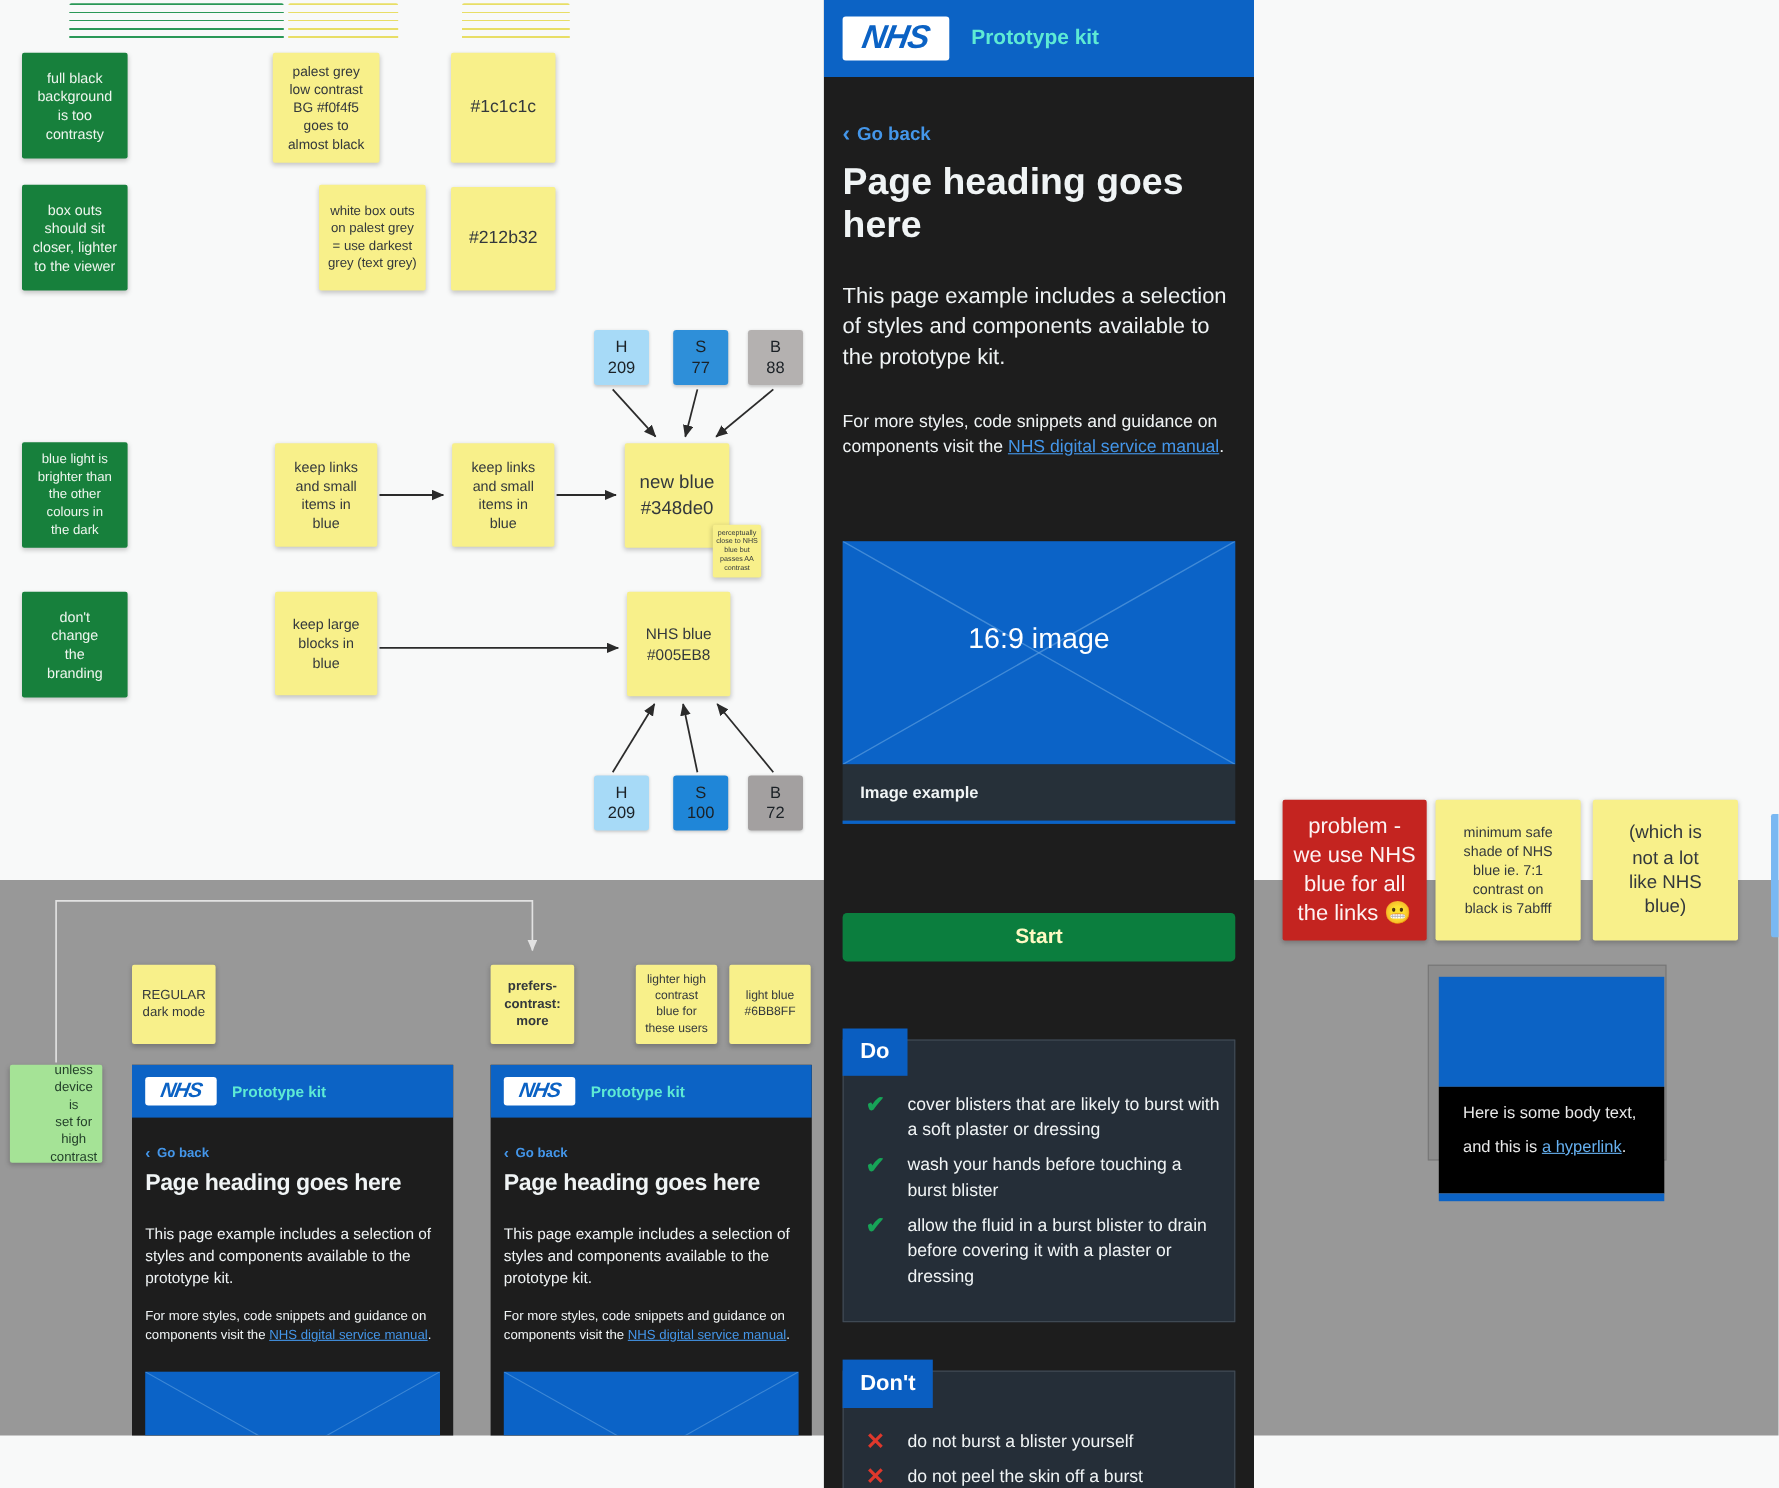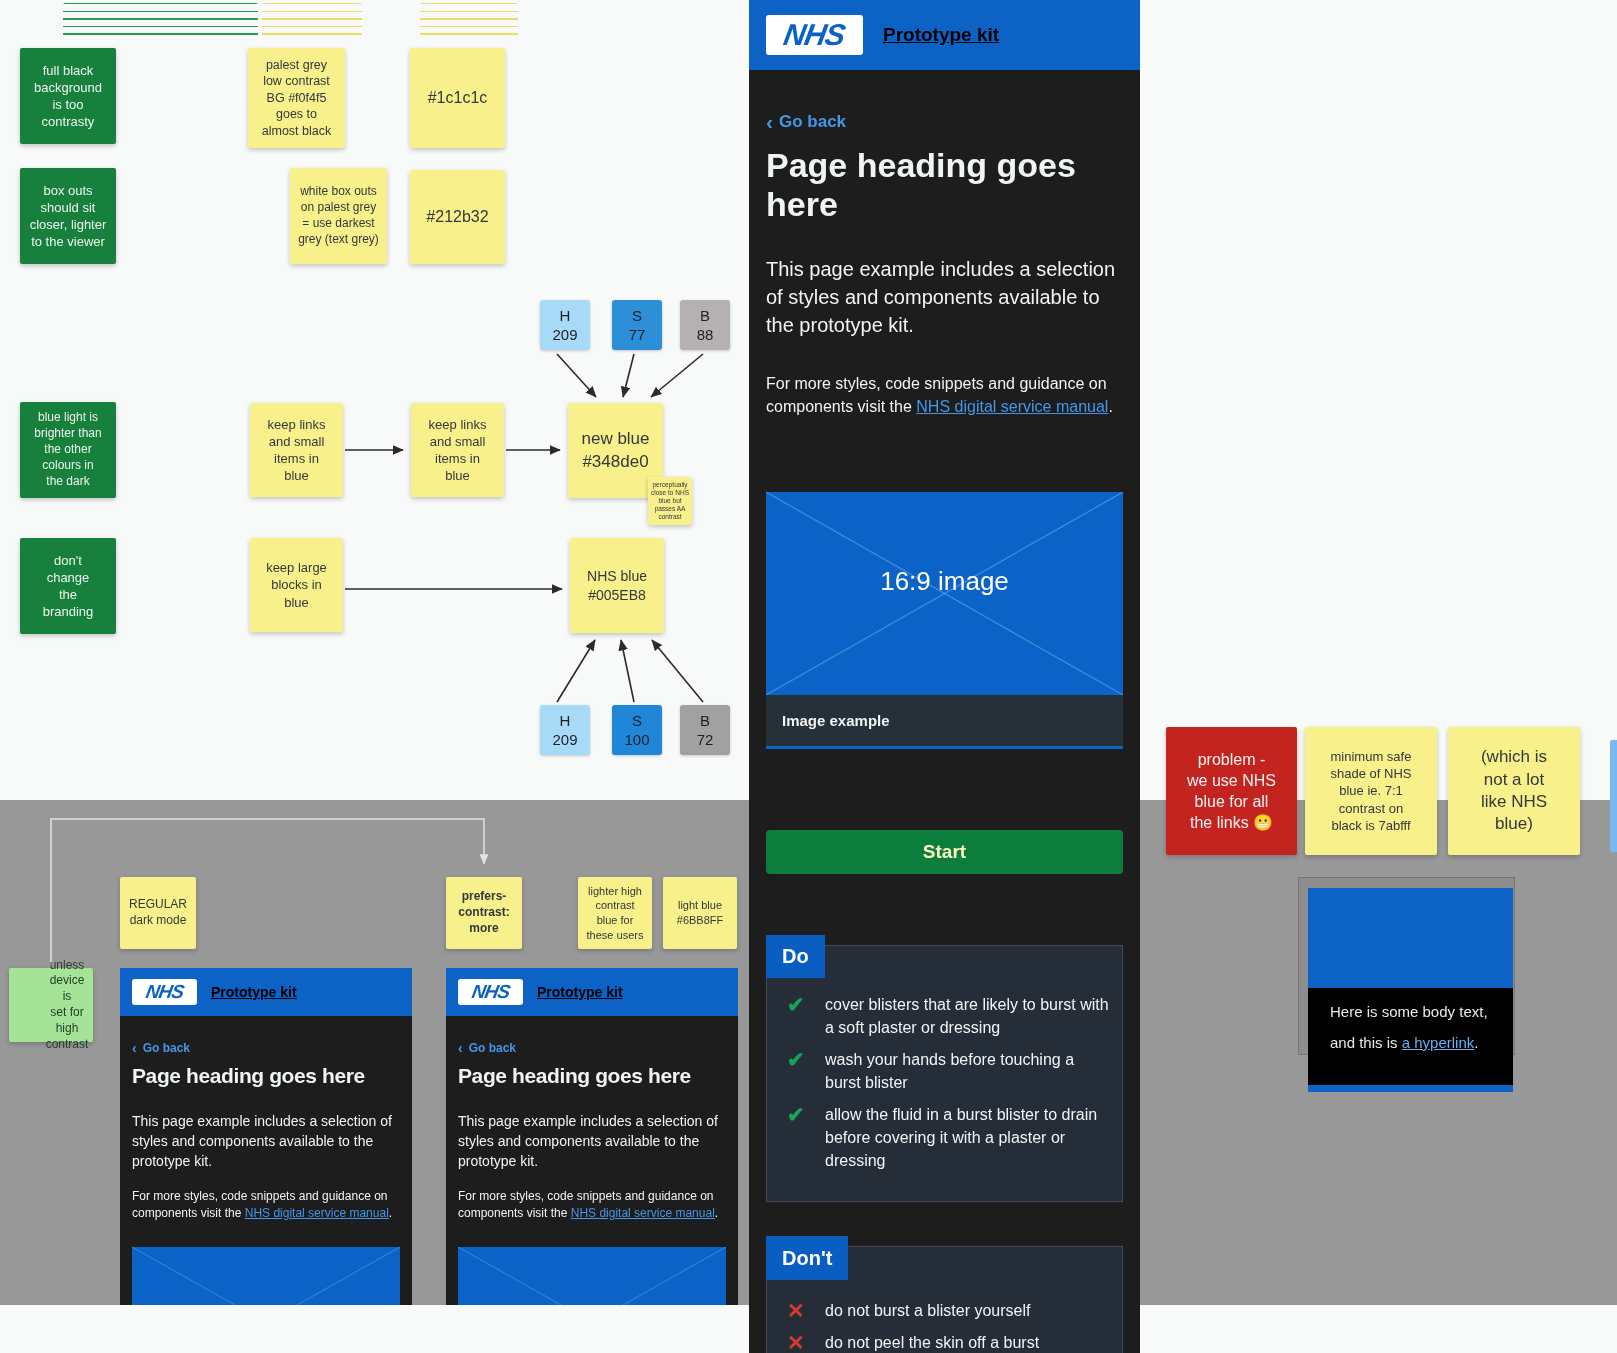--- a/index.html
+++ b/index.html
@@ -39,21 +39,21 @@
   .sticky.red{background:var(--sred);color:#fdf3f3;}
 
   .chip{position:absolute;z-index:3;width:50px;height:50px;border-radius:3px;
     display:flex;flex-direction:column;align-items:center;justify-content:center;
     font-size:15px;line-height:1.3;color:#1b2126;box-shadow:0 1px 3px rgba(0,0,0,.2);}
 
   .mock{position:absolute;background:var(--dark);overflow:hidden;z-index:4;}
   .mhead{position:absolute;left:0;top:0;right:0;background:var(--hblue);display:flex;align-items:center;}
   .nhs-logo{background:#fff;color:#0b62c4;border-radius:3px;display:flex;align-items:center;justify-content:center;flex:none;}
   .nhs-logo b{font-style:italic;transform:skewX(-10deg);letter-spacing:-1px;}
-  .mtitle{color:#000000;font-weight:bold;text-decoration:underline;}
+  .mtitle{color:#5eead4;font-weight:bold;}
   .goback{position:absolute;color:var(--link);font-weight:bold;text-decoration:none;display:flex;align-items:center;gap:6px;}
   .goback .chv{font-weight:bold;}
   .mh1{position:absolute;color:var(--txt);font-weight:bold;}
   .mlead,.mbody{position:absolute;color:var(--txt);}
   .mbody a{color:var(--link);}
   .imgblock{position:absolute;background:var(--imgblue);overflow:hidden;}
   .imgblock svg{position:absolute;left:0;top:0;}
   .imglabel{position:absolute;left:0;right:0;top:44%;text-align:center;color:#fff;}
   .caption{position:absolute;background:var(--slate);border-bottom:3px solid var(--imgblue);
     display:flex;align-items:center;color:var(--txt);font-weight:bold;}
@@ -197,27 +197,27 @@
 <div class="sticky yellow" style="left:578px;top:877px;width:74px;height:72px;font-size:11px;">
     <span>lighter high
 contrast
 blue for
 these users</span>
   </div>
 <div class="sticky yellow" style="left:663px;top:877px;width:74px;height:72px;font-size:11px;">
     <span>light blue
 #6BB8FF</span>
   </div>
-<div class="sticky lgreen" style="left:9px;top:968px;width:84px;height:74px;font-size:12px;padding-left:38px;">
+<div class="sticky lgreen" style="left:9px;top:968px;width:84px;height:89px;font-size:12px;padding-left:38px;">
     <span>unless
 device is
 set for high
 contrast</span>
   </div>
-<div class="sticky red" style="left:1166px;top:727px;width:131px;height:128px;font-size:16px;">
+<div class="sticky red" style="left:1166px;top:727px;width:131px;height:128px;font-size:20px;">
     <span>problem -
 we use NHS
 blue for all
 the links 😬</span>
   </div>
 <div class="sticky yellow" style="left:1305px;top:727px;width:132px;height:128px;font-size:13px;">
     <span>minimum safe
 shade of NHS
 blue ie. 7:1
 contrast on

